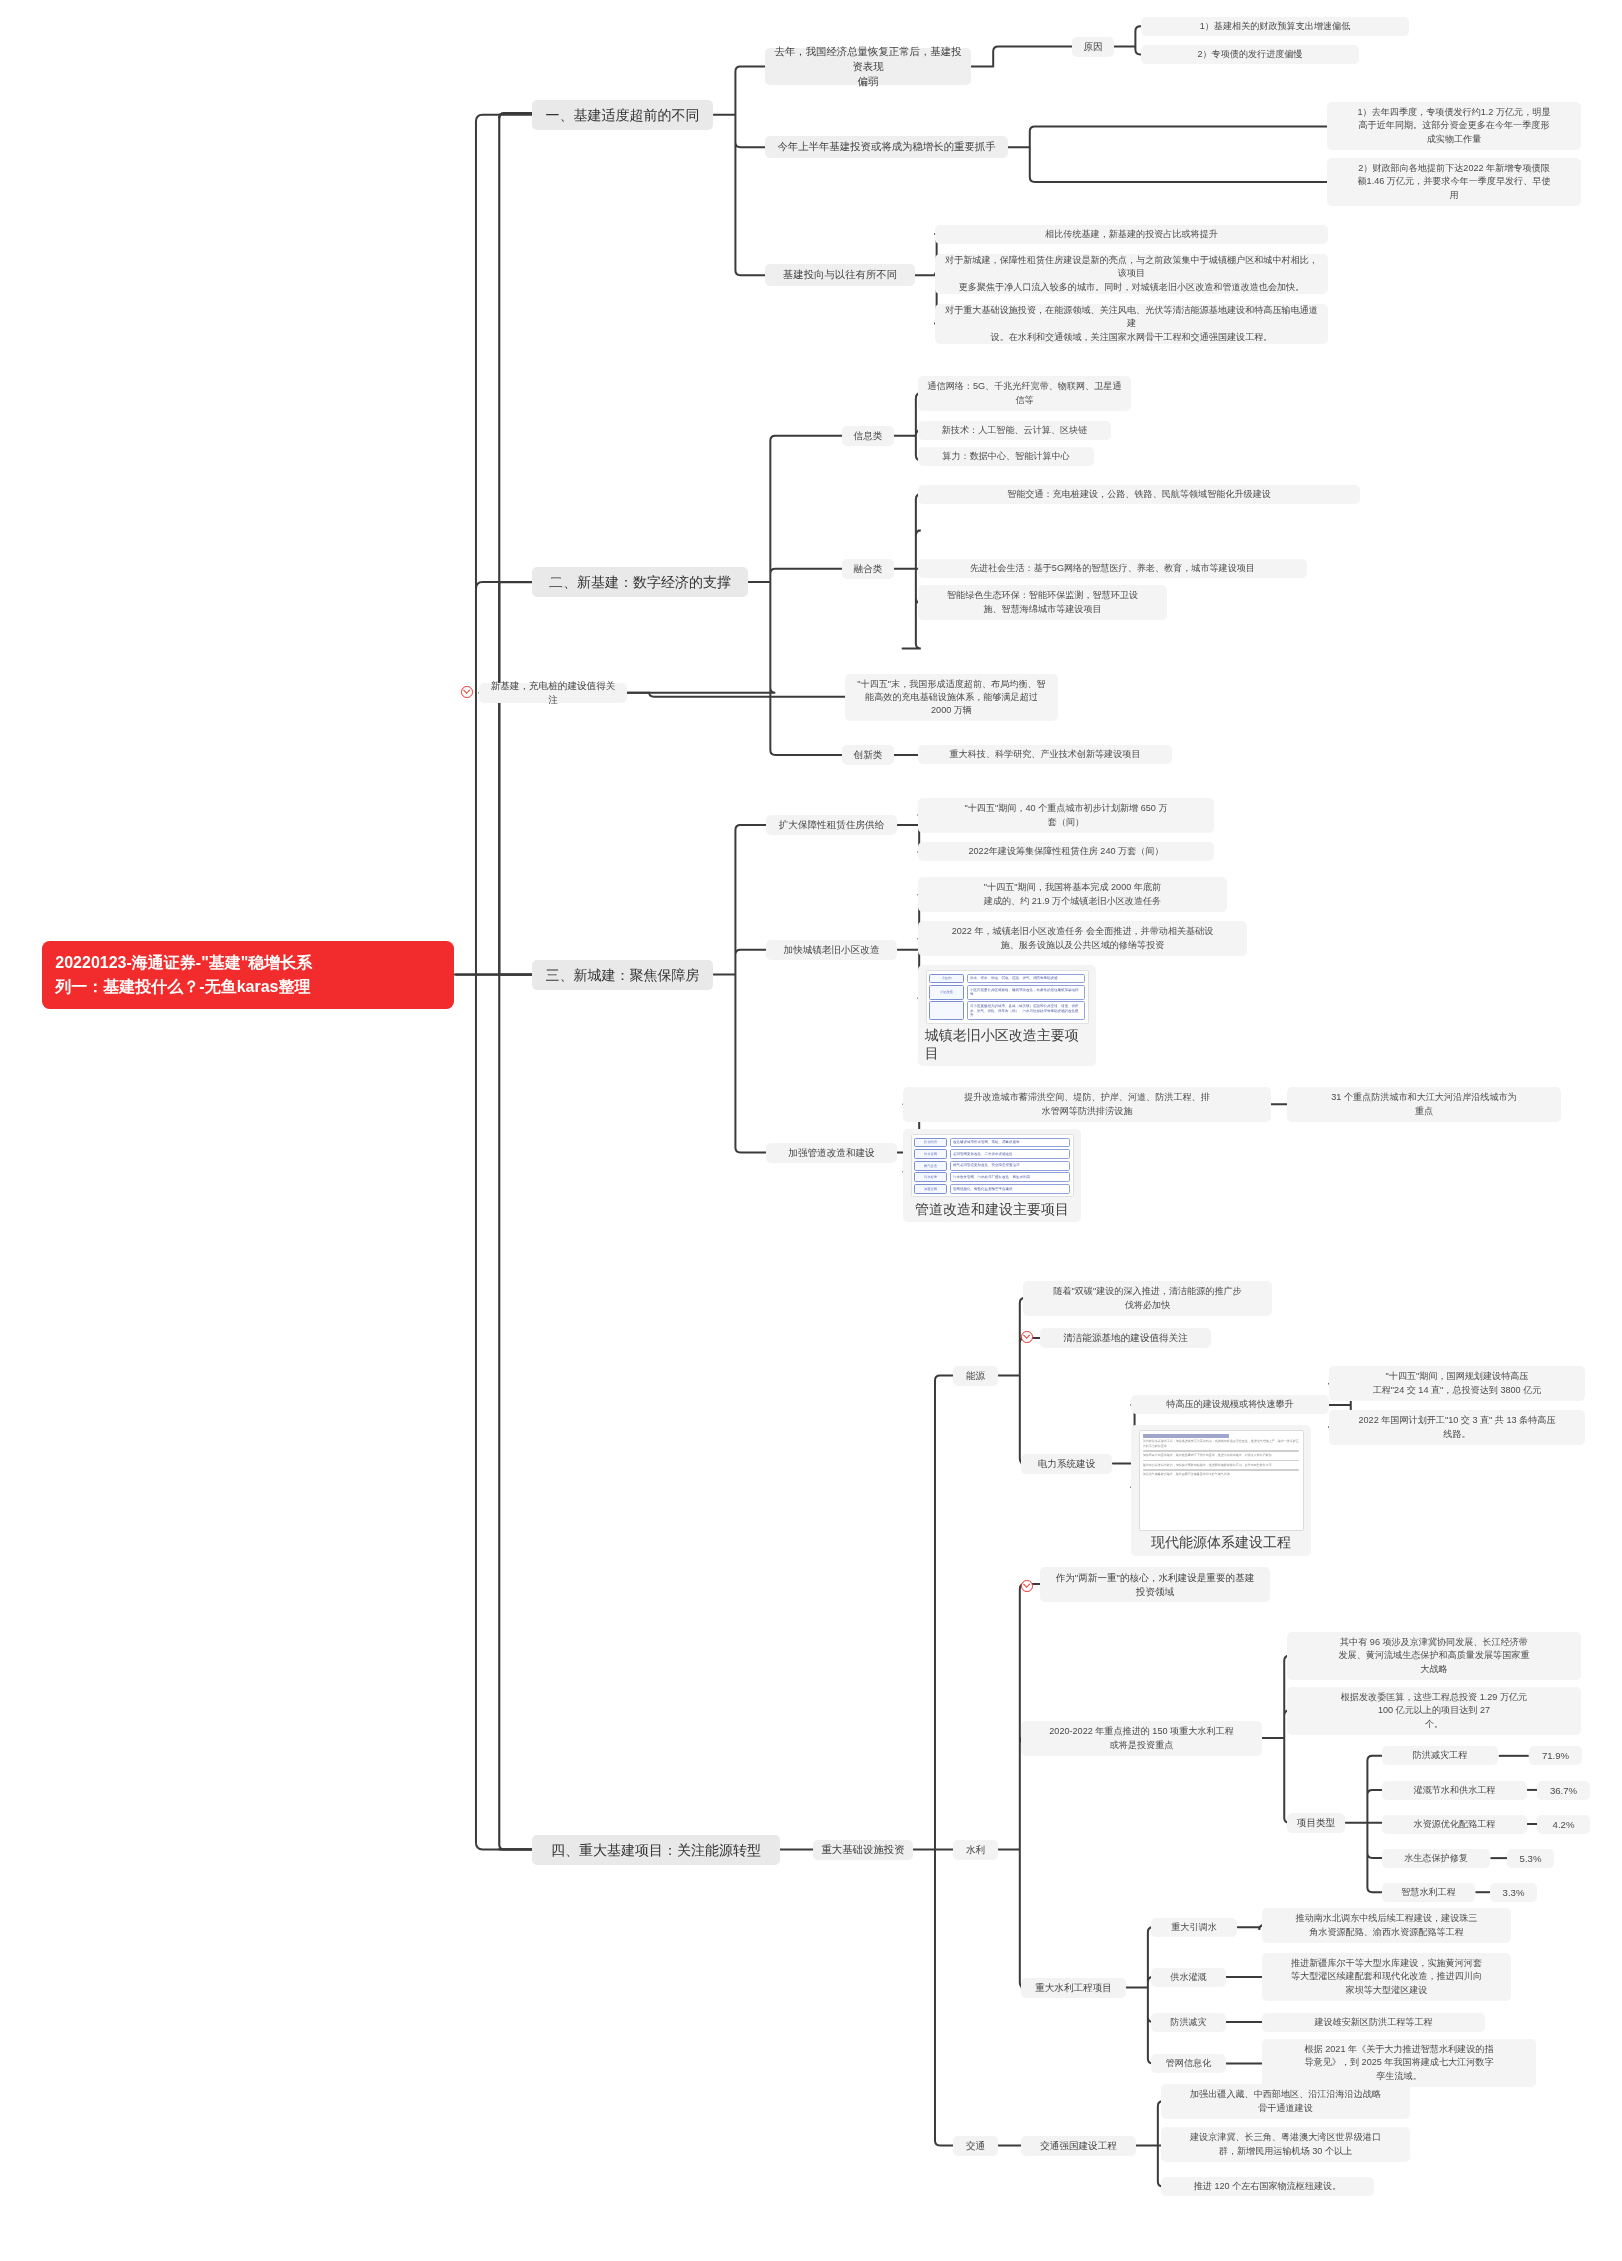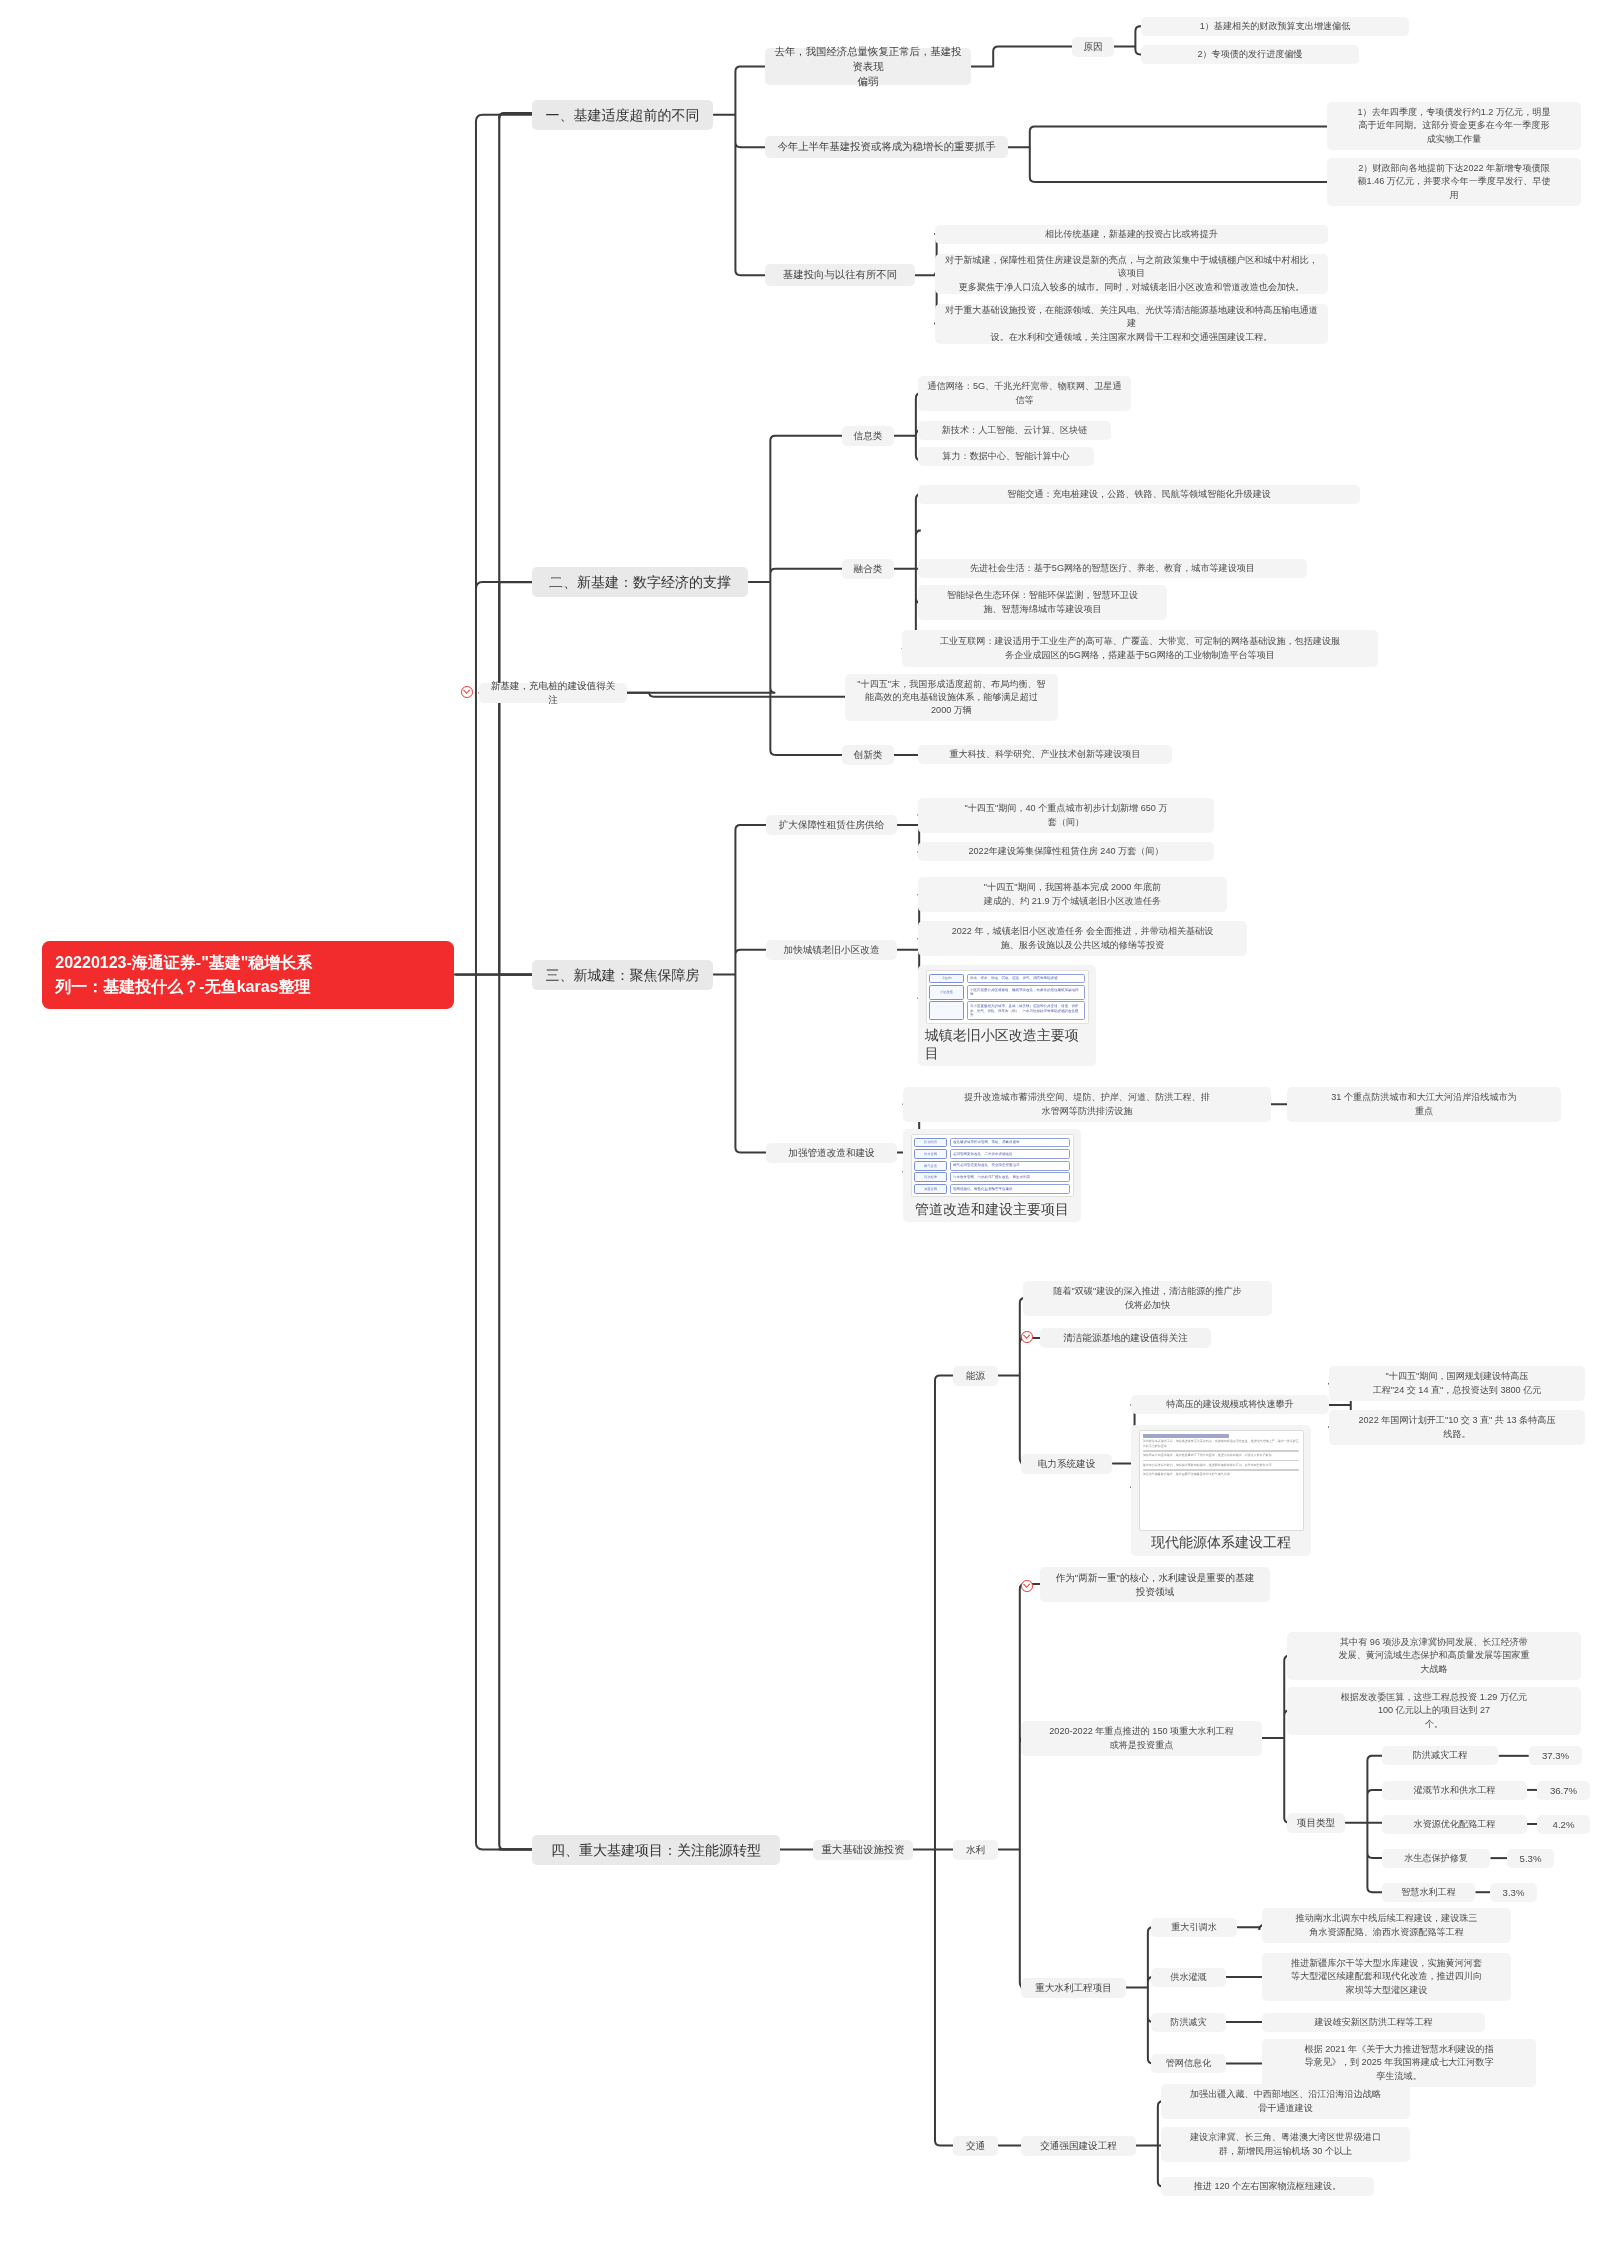--- a/index.html
+++ b/index.html
@@ -156,22 +156,20 @@
   <div class="node lvl4" style="left:918px; top:376px; width:213px; height:35px;">通信网络：5G、千兆光纤宽带、物联网、卫星通
 信等</div>
   <div class="node lvl4" style="left:918px; top:421px; width:193px; height:19px;">新技术：人工智能、云计算、区块链</div>
   <div class="node lvl4" style="left:918px; top:447px; width:176px; height:19px;">算力：数据中心、智能计算中心</div>
 
   <div class="node lvl3" style="left:842px; top:559px; width:52px; height:20px;">融合类</div>
   <div class="node lvl4" style="left:918px; top:485px; width:442px; height:19px;">智能交通：充电桩建设，公路、铁路、民航等领域智能化升级建设</div>
   <div class="node lvl4" style="left:918px; top:559px; width:389px; height:19px;">先进社会生活：基于5G网络的智慧医疗、养老、教育，城市等建设项目</div>
   <div class="node lvl4" style="left:918px; top:585px; width:249px; height:35px;">智能绿色生态环保：智能环保监测，智慧环卫设
 施、智慧海绵城市等建设项目</div>
-  <div class="node lvl4" style="left:902px; top:630px; width:476px; height:37px;">工业互联网：建设适用于工业生产的高可靠、广覆盖、大带宽、可定制的网络基础设施，包括建设服
-务企业成园区的5G网络，搭建基于5G网络的工业物制造平台等项目</div>
 
   <span class="redmark" style="left:461px; top:686px;"></span>
   <div class="node lvl3" style="left:479px; top:683px; width:148px; height:20px;">新基建，充电桩的建设值得关注</div>
   <div class="node lvl4" style="left:845px; top:674px; width:213px; height:47px;">"十四五"末，我国形成适度超前、布局均衡、智
 能高效的充电基础设施体系，能够满足超过
 2000 万辆</div>
 
   <div class="node lvl3" style="left:842px; top:745px; width:52px; height:20px;">创新类</div>
   <div class="node lvl4" style="left:918px; top:745px; width:254px; height:19px;">重大科技、科学研究、产业技术创新等建设项目</div>
 
@@ -278,21 +276,21 @@
 发展、黄河流域生态保护和高质量发展等国家重
 大战略</div>
   <div class="node lvl4" style="left:1287px; top:1687px; width:294px; height:48px;">根据发改委匡算，这些工程总投资 1.29 万亿元
 100 亿元以上的项目达到 27
 个。</div>
 
   <div class="node lvl3" style="left:1287px; top:1813px; width:58px; height:20px;">项目类型</div>
 
   <div>
     <div class="node lvl4" style="left:1382px; top:1746px; width:116px; height:19px;">防洪减灾工程</div>
-    <div class="node lvl4 pct" style="left:1529px; top:1746px; width:53px; height:19px;">37.3%</div>
+    <div class="node lvl4 pct" style="left:1529px; top:1746px; width:53px; height:19px;">71.9%</div>
 
     <div class="node lvl4" style="left:1382px; top:1781px; width:145px; height:19px;">灌溉节水和供水工程</div>
     <div class="node lvl4 pct" style="left:1537px; top:1781px; width:53px; height:19px;">36.7%</div>
 
     <div class="node lvl4" style="left:1382px; top:1815px; width:145px; height:19px;">水资源优化配臵工程</div>
     <div class="node lvl4 pct" style="left:1537px; top:1815px; width:53px; height:19px;">4.2%</div>
 
     <div class="node lvl4" style="left:1382px; top:1849px; width:108px; height:19px;">水生态保护修复</div>
     <div class="node lvl4 pct" style="left:1507px; top:1849px; width:47px; height:19px;">5.3%</div>
 

